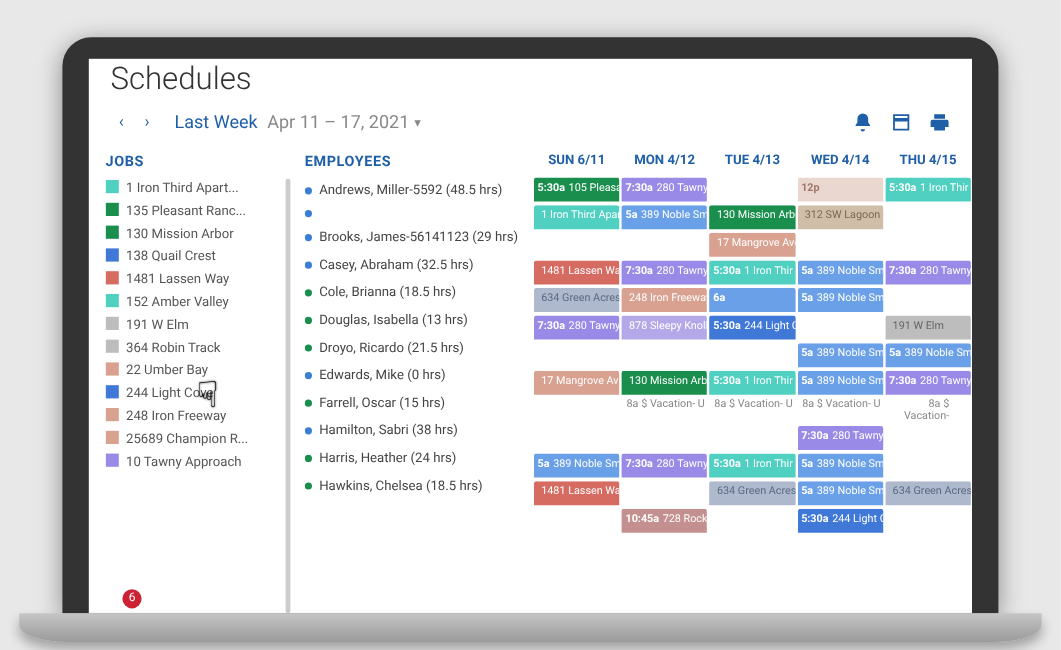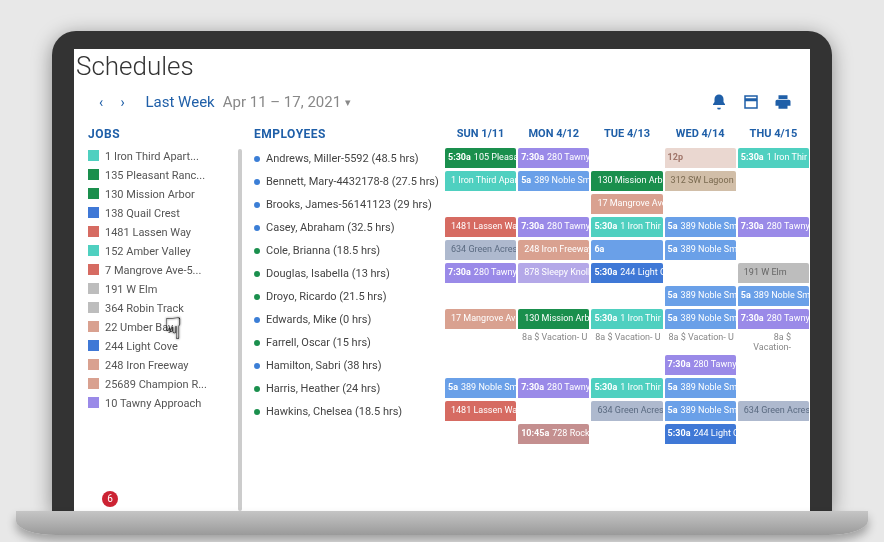--- a/index.html
+++ b/index.html
@@ -1,20 +1,20 @@
 <!DOCTYPE html>
 <html><head>
 <meta charset="utf-8">
 <style>
   * { box-sizing: border-box; margin: 0; padding: 0; font-family: -apple-system, BlinkMacSystemFont, "Segoe UI", Roboto, sans-serif; }
   body { background: #e8e8e8; display: flex; align-items: center; justify-content: center; height: 542px; width: 884px; }
   .laptop { width: 780px; height: 480px; background: #333; border-radius: 24px 24px 0 0; padding: 18px 22px 0 22px; position: relative; box-shadow: 0 4px 20px rgba(0,0,0,.4); }
   .laptop::after { content:""; position:absolute; bottom:-24px; left:-36px; right:-36px; height:24px; background:linear-gradient(#c5c5c5,#9a9a9a); border-radius:0 0 40px 40px/0 0 14px 14px; box-shadow:0 6px 10px rgba(0,0,0,.3);}
   .screen { background:#fff; width:100%; height:100%; overflow:hidden; position:relative; }
-  .page-title { font-size:26px; font-weight:300; color:#333; padding:2px 0 6px 2px; }
+  .page-title { font-size:26px; font-weight:300; color:#333; padding:2px 0 6px 18px; }
   .toolbar { display:flex; align-items:center; padding:6px 18px 12px 18px; }
   .nav { color:#1f5fa8; font-size:14px; cursor:pointer; user-select:none; }
   .nav .arrow { display:inline-block; width:18px; text-align:center; }
   .date-label { color:#1f5fa8; font-size:15px; margin-left:14px; }
   .date-range { color:#888; font-size:15px; margin-left:8px; }
   .toolbar-spacer { flex:1; }
   .toolbar-icon { width:18px; height:18px; margin-left:14px; cursor:pointer; display:inline-flex; align-items:center; justify-content:center; }
   .toolbar-icon svg { width:18px; height:18px; fill:#1f5fa8; }
   .columns { display:flex; height:calc(100% - 74px); }
   .jobs-col { width:170px; padding-left:14px; position:relative; }
@@ -92,24 +92,20 @@
             </div>
             <div class="job-item">
               <span class="swatch" style="background:#d66b62"></span>
               <span>1481 Lassen Way</span>
             </div>
             <div class="job-item">
               <span class="swatch" style="background:#4fd0c0"></span>
               <span>152 Amber Valley</span>
             </div>
             <div class="job-item">
-              <span class="swatch" style="background:#d66b62"></span>
-              <span>7 Mangrove Ave-5...</span>
-            </div>
-            <div class="job-item">
               <span class="swatch" style="background:#bdbdbd"></span>
               <span>191 W Elm</span>
             </div>
             <div class="job-item">
               <span class="swatch" style="background:#bdbdbd"></span>
               <span>364 Robin Track</span>
             </div>
             <div class="job-item">
               <span class="swatch" style="background:#d9a190"></span>
               <span>22 Umber Bay</span>
@@ -137,21 +133,20 @@
 
       <div class="emp-col">
         <div class="col-hdr">EMPLOYEES</div>
         <div id="emp-list">
             <div class="emp-item">
               <span class="emp-dot" style="background:#3b7ed6"></span>
               <span>Andrews, Miller-5592 (48.5 hrs)</span>
             </div>
             <div class="emp-item">
               <span class="emp-dot" style="background:#3b7ed6"></span>
-              <span>Bennett, Mary-4432178-8 (27.5 hrs)</span>
             </div>
             <div class="emp-item">
               <span class="emp-dot" style="background:#3b7ed6"></span>
               <span>Brooks, James-56141123 (29 hrs)</span>
             </div>
             <div class="emp-item">
               <span class="emp-dot" style="background:#3b7ed6"></span>
               <span>Casey, Abraham (32.5 hrs)</span>
             </div>
             <div class="emp-item">
@@ -184,21 +179,21 @@
             </div>
             <div class="emp-item">
               <span class="emp-dot" style="background:#1a8f4d"></span>
               <span>Hawkins, Chelsea (18.5 hrs)</span>
             </div>
           </div>
       </div>
 
       <div class="grid-col">
         <div class="day-hdrs" id="day-hdrs">
-            <div class="day-hdr">SUN 1/11</div>
+            <div class="day-hdr">SUN 6/11</div>
             <div class="day-hdr">MON 4/12</div>
             <div class="day-hdr">TUE 4/13</div>
             <div class="day-hdr">WED 4/14</div>
             <div class="day-hdr">THU 4/15</div>
           </div>
         <div class="grid-body" id="grid-body">
             <div class="grid-row">
               <div class="cell">
                 <div class="chip" style="background:#1a8f4d;">
                   <span class="time">5:30a</span>

